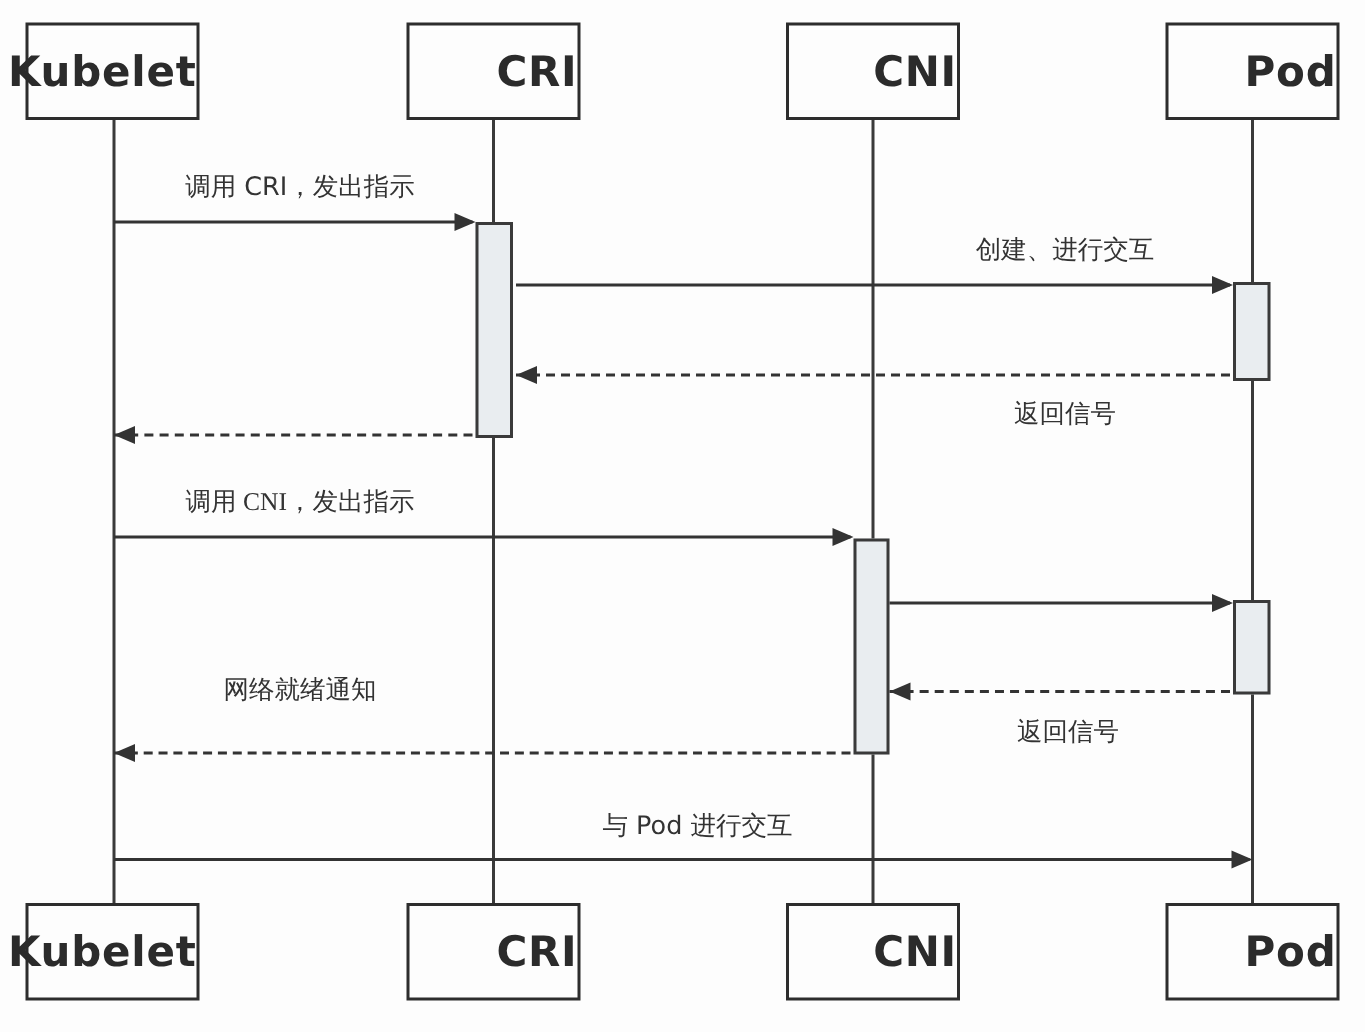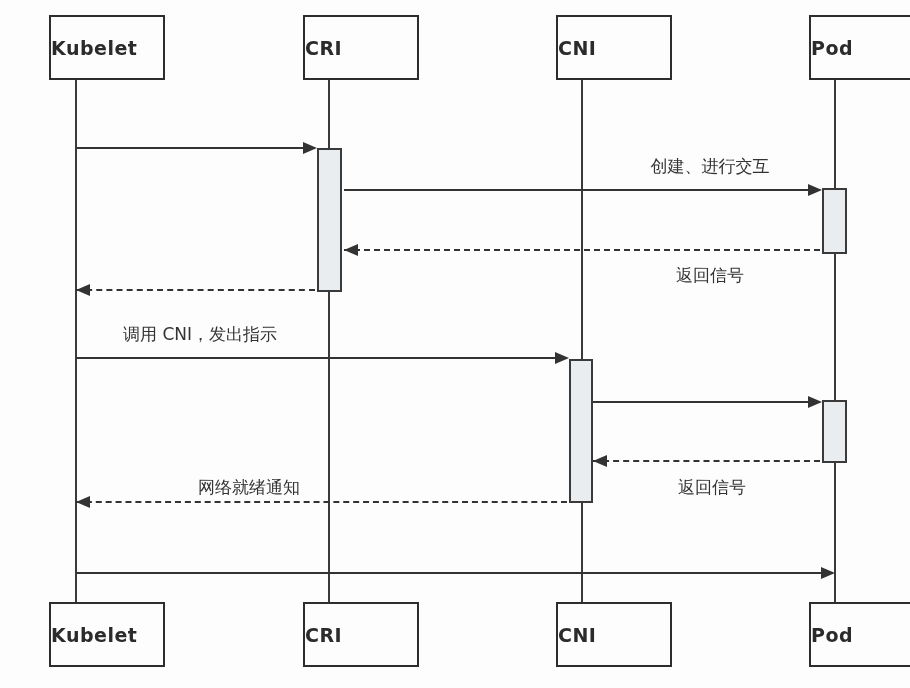--- a/index.html
+++ b/index.html
@@ -29,26 +29,25 @@
 
   
   .actor-box {
     position: absolute;
     width: 116px;
     height: 65px;
     border: 2px solid #2d2d2d;
     background: #fdfdfd;
     display: flex;
     align-items: center;
-    justify-content: flex-start;
-    font-size: 19px;
+    justify-content: flex-end;
+    font-size: 28px;
     font-weight: 600;
     color: #2b2b2b;
     letter-spacing: 0.5px;
-    margin-left: 32px;
   }
   .pos-kubelet-top { left: 17px;  top: 15px; }
   .pos-cri-top     { left: 271px; top: 15px; }
   .pos-cni-top     { left: 524px; top: 15px; }
   .pos-pod-top     { left: 777px; top: 15px; }
   .pos-kubelet-bot { left: 17px;  top: 602px; }
   .pos-cri-bot     { left: 271px; top: 602px; }
   .pos-cni-bot     { left: 524px; top: 602px; }
   .pos-pod-bot     { left: 777px; top: 602px; }
 
@@ -97,24 +96,24 @@
     font-size: 17px;
     font-weight: 500;
     color: #333333;
     text-align: center;
     white-space: nowrap;
   }
   .l1 { left: 70px;  width: 260px; top: 113px; }
   .l2 { left: 590px; width: 240px; top: 155px; }
   .l3 { left: 610px; width: 200px; top: 264px; }
   .l4 { left: 100px; width: 200px; top: 253px; }
-  .l5 { left: 70px;  width: 260px; top: 323px; }
+  .l5 { left: 70px;  width: 260px; top: 323px; font-family: Liberation Serif, serif; }
   .l6 { left: 613px; width: 200px; top: 366px; }
   .l7 { left: 612px; width: 200px; top: 476px; }
-  .l8 { left: 100px; width: 200px; top: 476px; text-align: right; }
+  .l8 { left: 100px; width: 200px; top: 448px; }
   .l9 { left: 335px; width: 260px; top: 539px; }
 </style>
 </head>
 <body>
 
 <div class="stage">
 
   <div class="lifeline ll-kubelet"></div>
   <div class="lifeline ll-cri"></div>
   <div class="lifeline ll-cni"></div>
@@ -181,19 +180,21 @@
   </div>
   <div class="arrow dashed a8">
     <div class="line"></div>
     <div class="head left"></div>
   </div>
   <div class="arrow a9">
     <div class="line"></div>
     <div class="head right"></div>
   </div>
 
+  <div class="msg-label l1">调用 CRI，发出指示</div>
   <div class="msg-label l2">创建、进行交互</div>
   <div class="msg-label l3">返回信号</div>
   <div class="msg-label l5">调用 CNI，发出指示</div>
   <div class="msg-label l7">返回信号</div>
   <div class="msg-label l8">网络就绪通知</div>
+  <div class="msg-label l9">与 Pod 进行交互</div>
 
 </div>
 
 </body></html>

